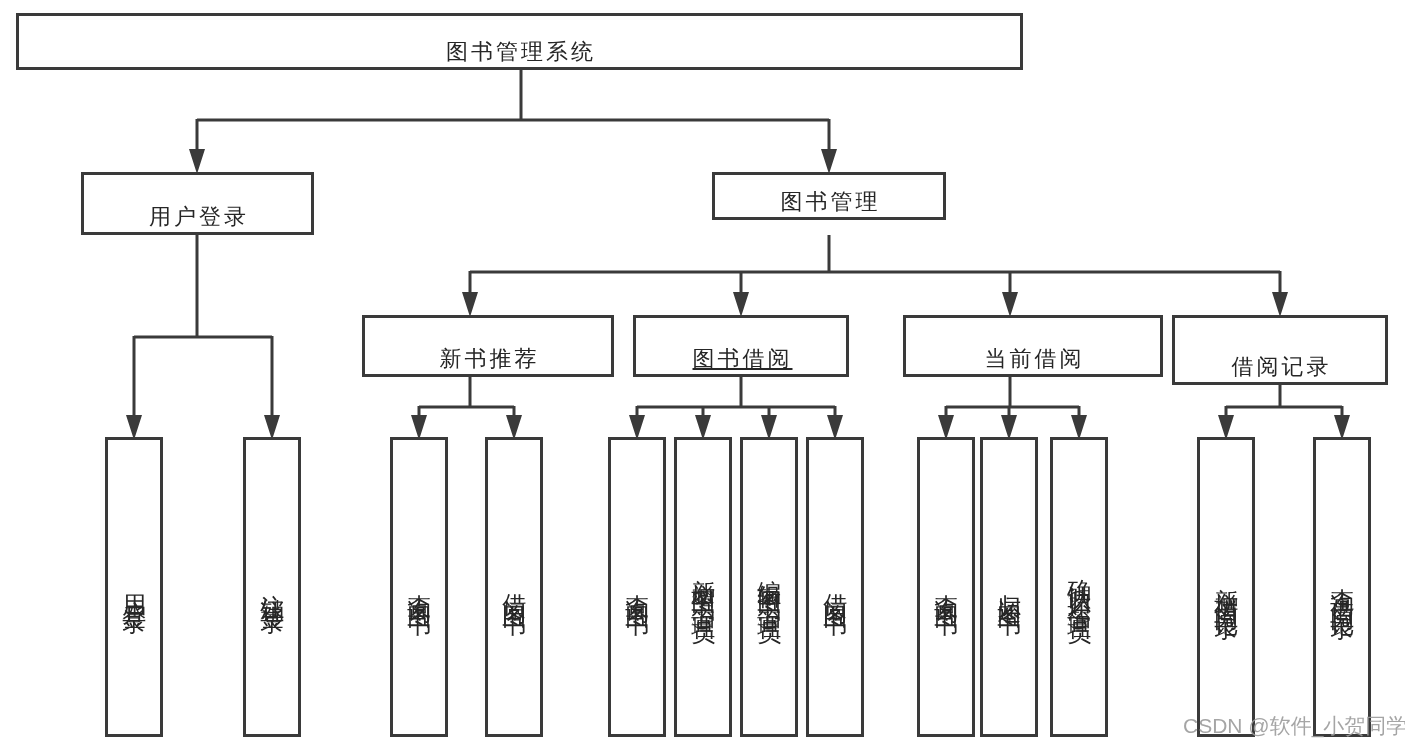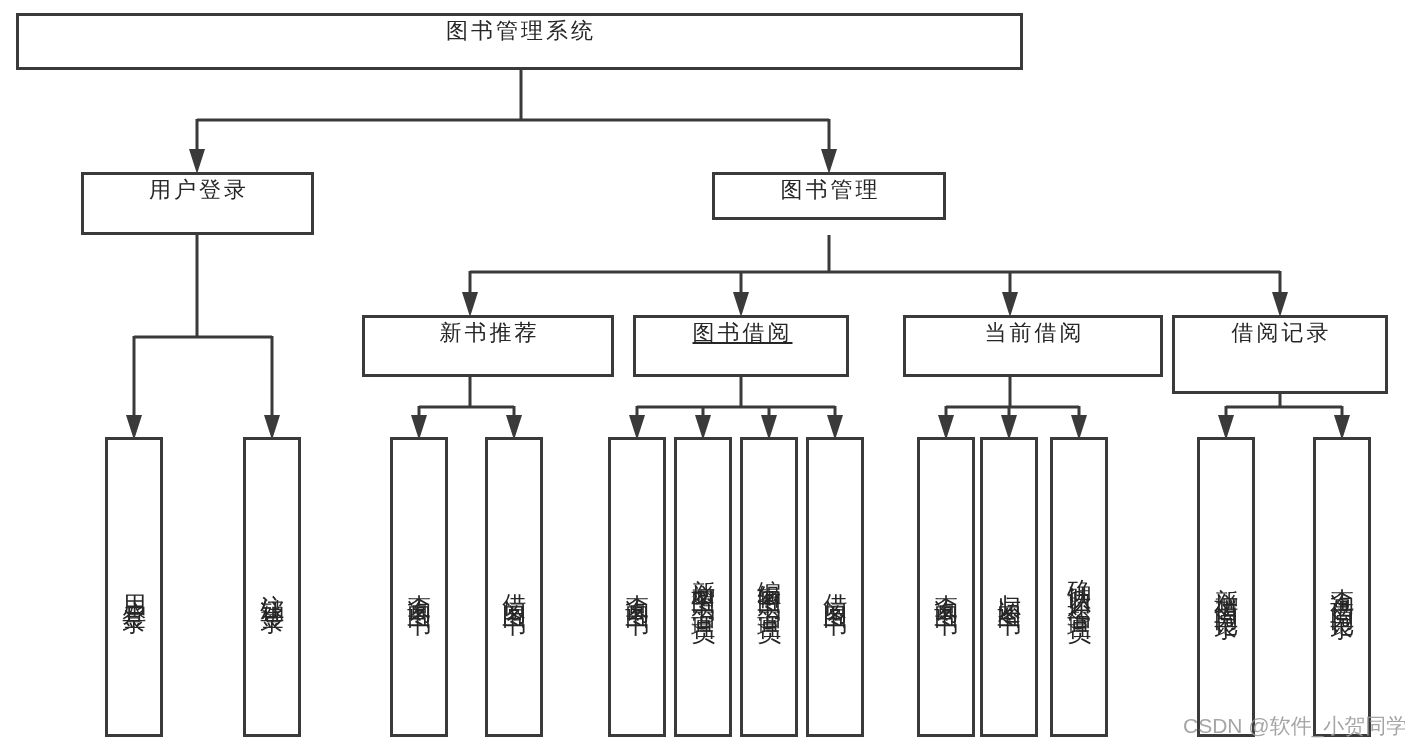--- a/index.html
+++ b/index.html
@@ -15,21 +15,21 @@
     background:var(--bg);
     overflow:hidden;
     font-family:"Liberation Sans","DejaVu Sans",sans-serif;
   }
   .edges-svg{position:absolute;left:0;top:0;z-index:1;pointer-events:none;}
   .hbox{
     position:absolute;
     box-sizing:border-box;
     background:var(--bg);
     border:3px solid var(--line);
-    display:flex;align-items:flex-start;justify-content:center;
+    display:flex;align-items:flex-end;justify-content:center;
     font-size:22px;letter-spacing:3px;text-indent:3px;
     color:var(--text);
     z-index:2;
     white-space:nowrap;
   }
   .leaf{
     position:absolute;
     top:437px;width:58px;height:300px;
     box-sizing:border-box;
     background:var(--bg);
@@ -94,21 +94,21 @@
 
   <div class="hbox" style="left:362px;top:315px;width:252px;height:62px;">
     <span>新书推荐</span>
   </div>
   <div class="hbox" style="left:633px;top:315px;width:216px;height:62px;text-decoration:underline;">
     <span>图书借阅</span>
   </div>
   <div class="hbox" style="left:903px;top:315px;width:260px;height:62px;">
     <span>当前借阅</span>
   </div>
-  <div class="hbox" style="left:1172px;top:315px;width:216px;height:79px;">
+  <div class="hbox" style="left:1172px;top:315px;width:216px;height:70px;">
     <span>借阅记录</span>
   </div>
 
   <div class="leaf" style="left:105px;">
     <span class="vtext">用户登录</span>
   </div>
   <div class="leaf" style="left:243px;">
     <span class="vtext">注销登录</span>
   </div>
 

